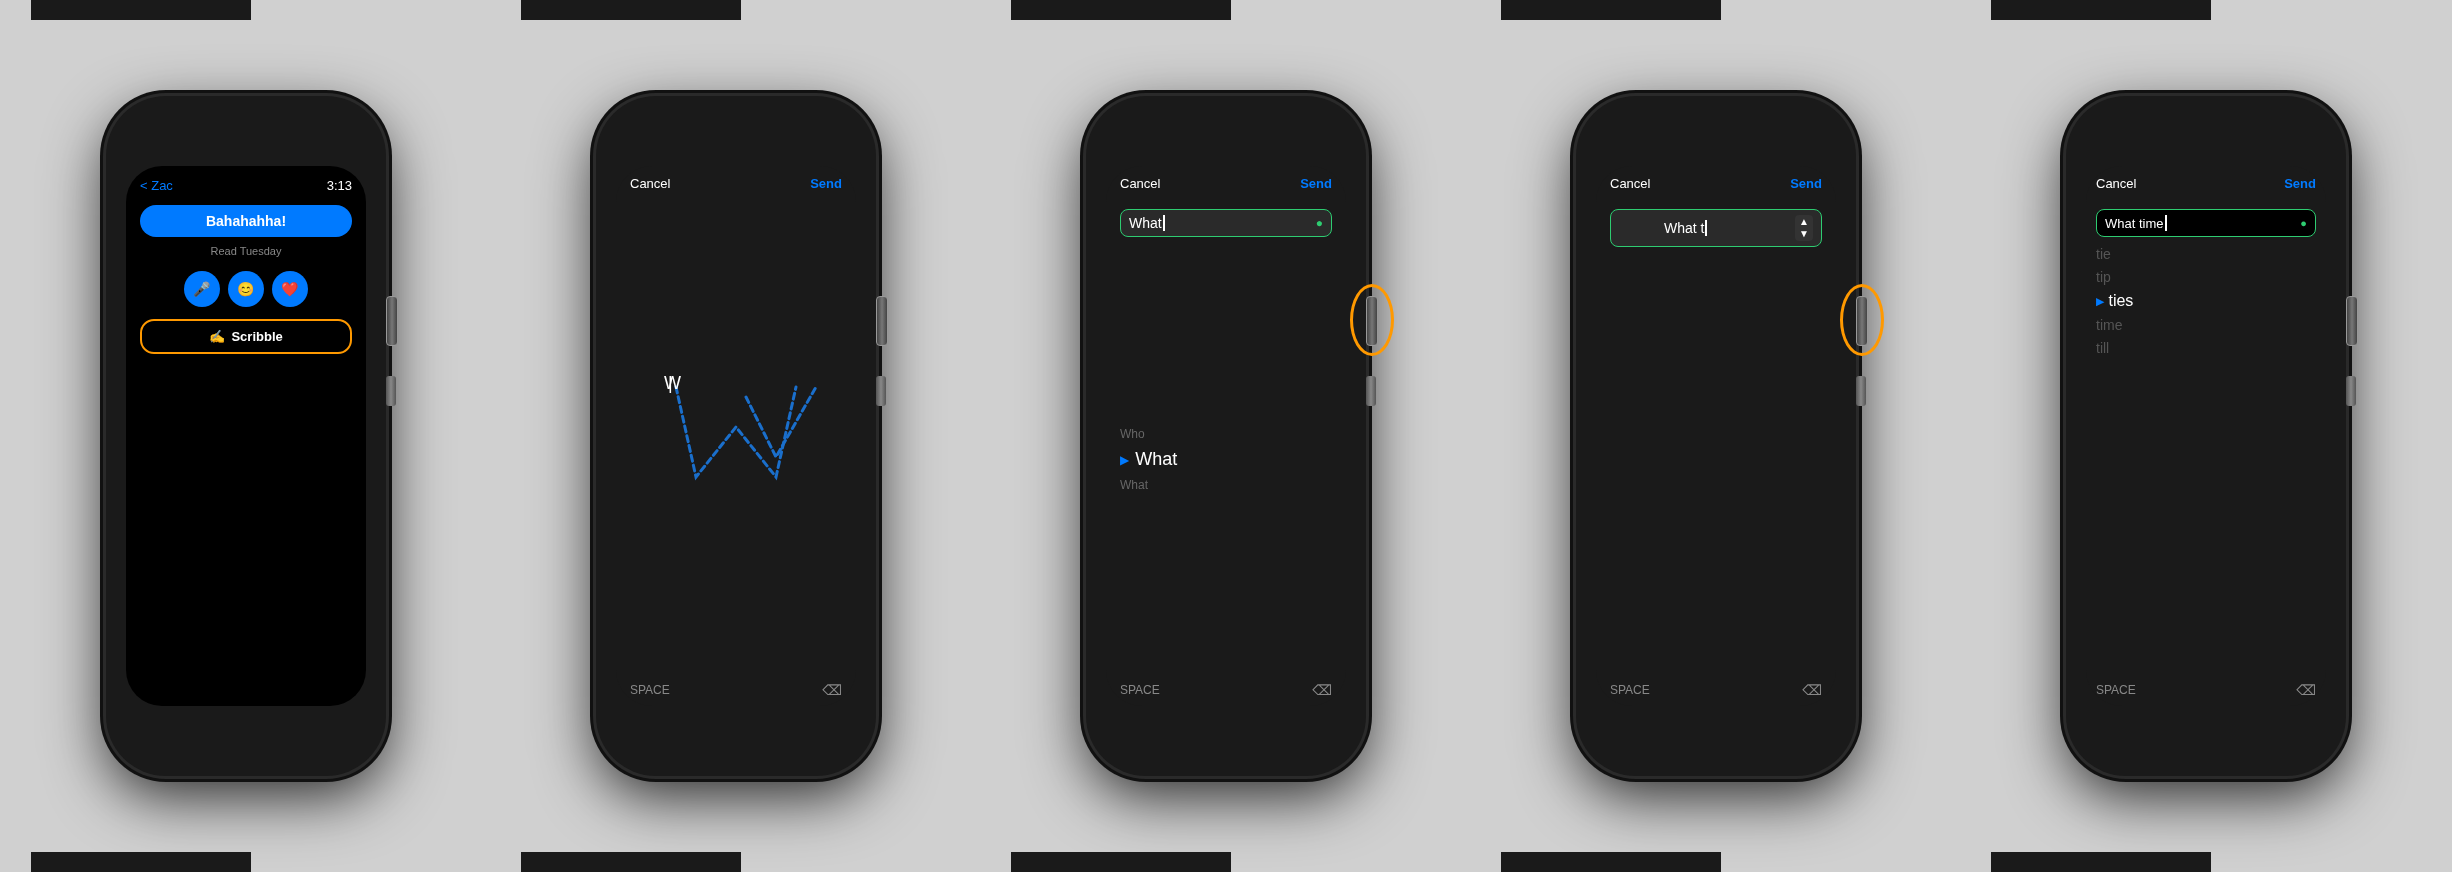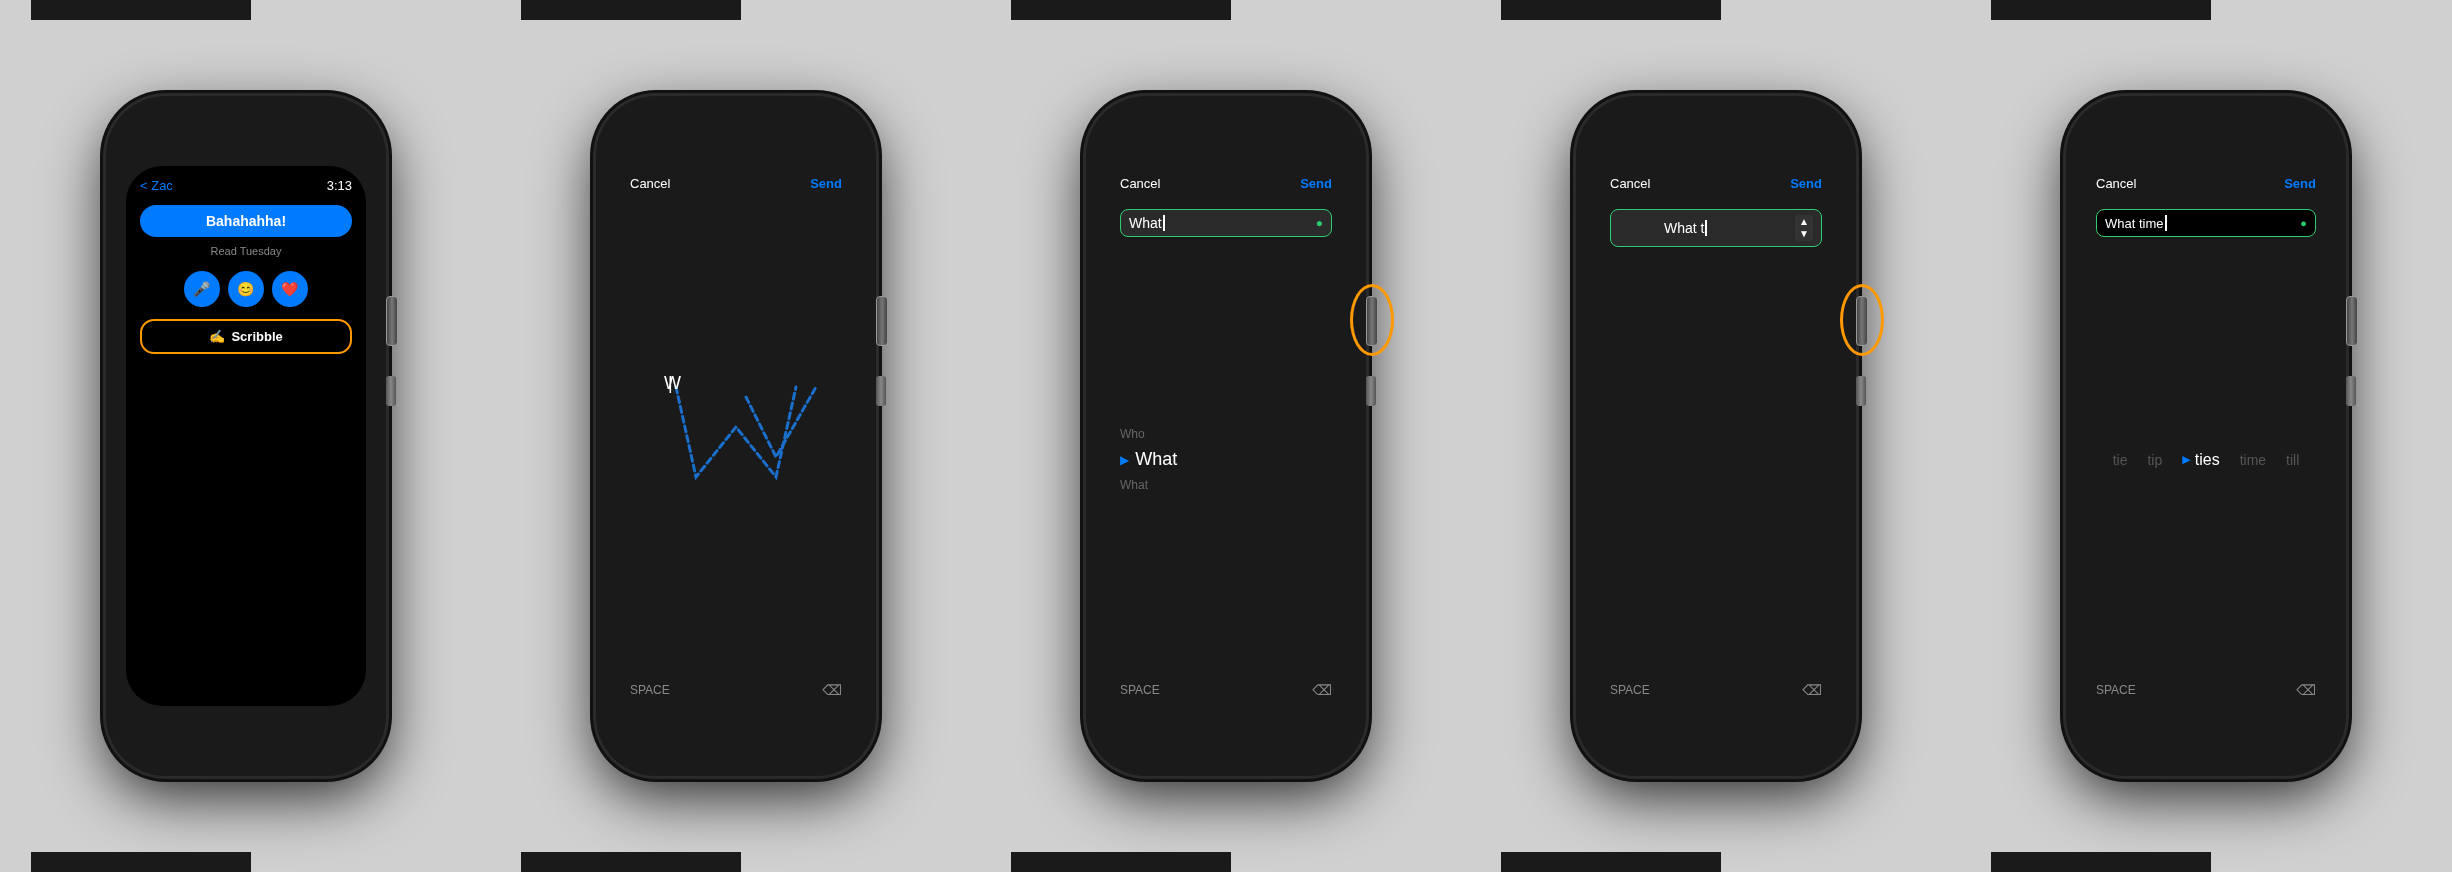--- a/index.html
+++ b/index.html
@@ -343,24 +343,24 @@
       color: #fff;
       font-size: 14px;
       display: flex;
       align-items: center;
       justify-content: space-between;
     }
 
     .last-suggestions {
       flex: 1;
       display: flex;
-      flex-direction: row;
-      justify-content: center;
+      flex-direction: column;
+      justify-content: flex-start;
       padding: 0 10px;
-      gap: 20px;
+      gap: 5px;
     }
 
     .last-suggestion-item {
       color: #555;
       font-size: 14px;
       padding: 1px 0;
       display: flex;
       align-items: center;
       gap: 4px;
     }

